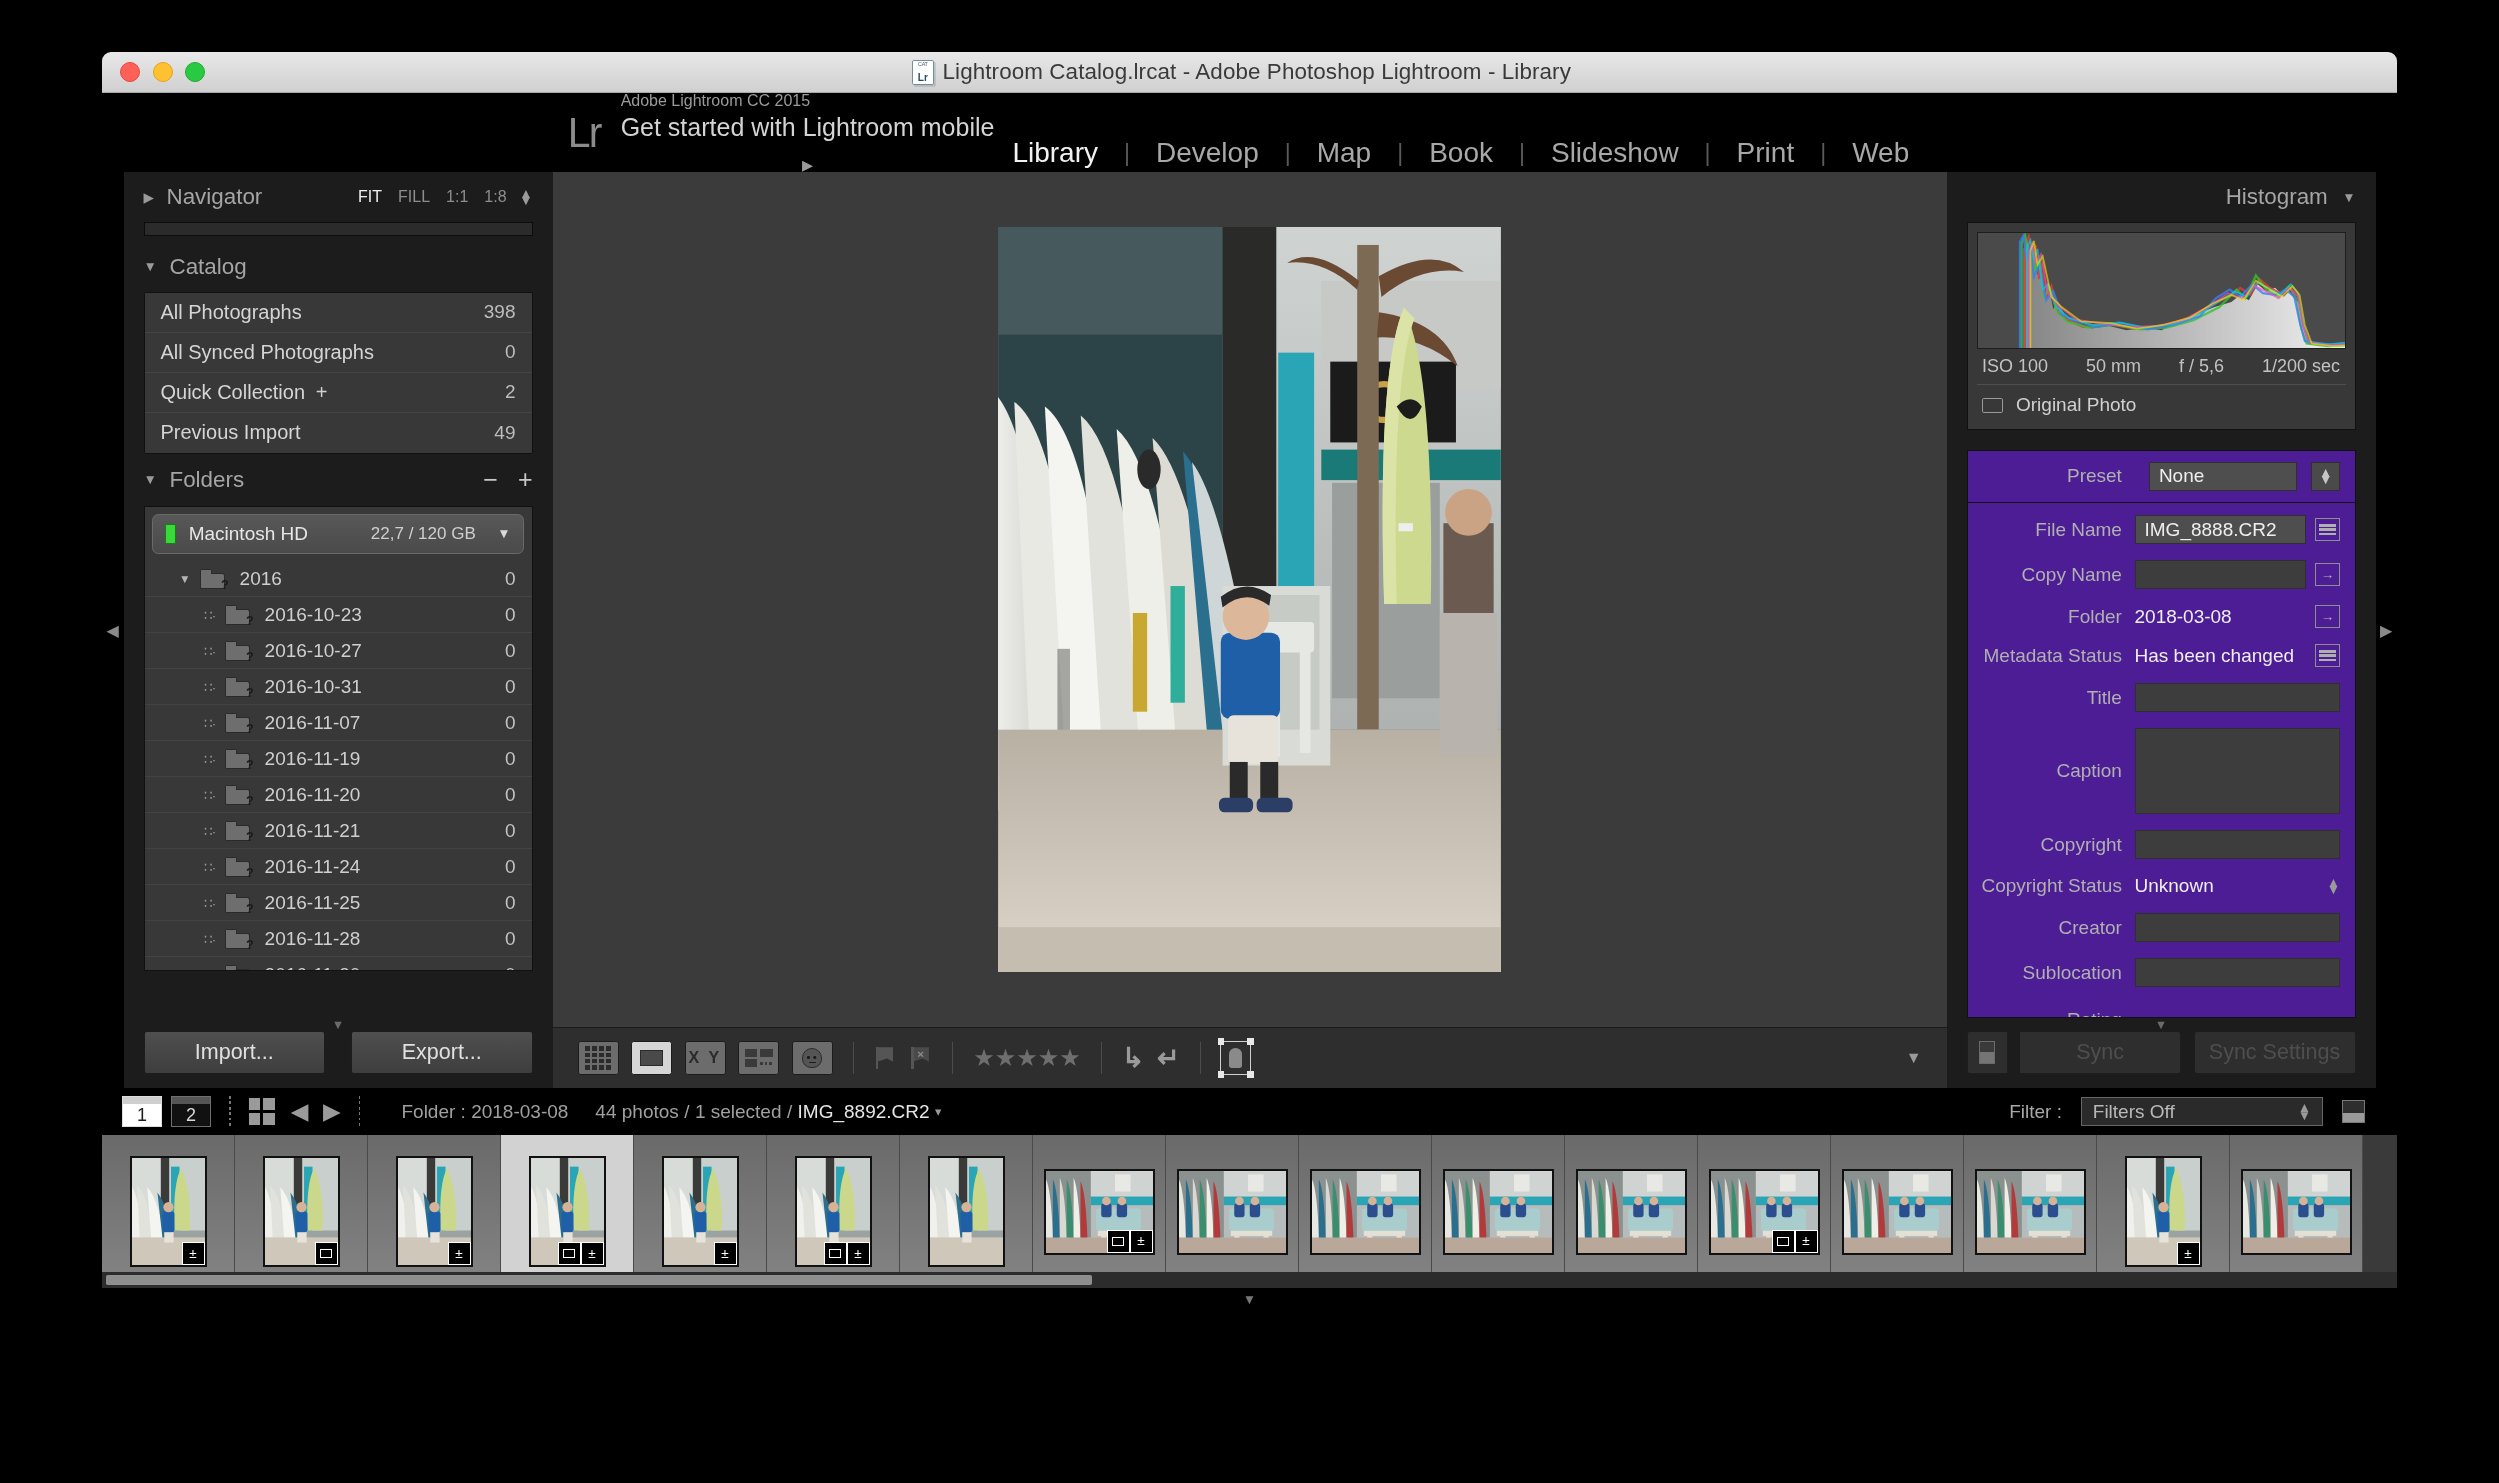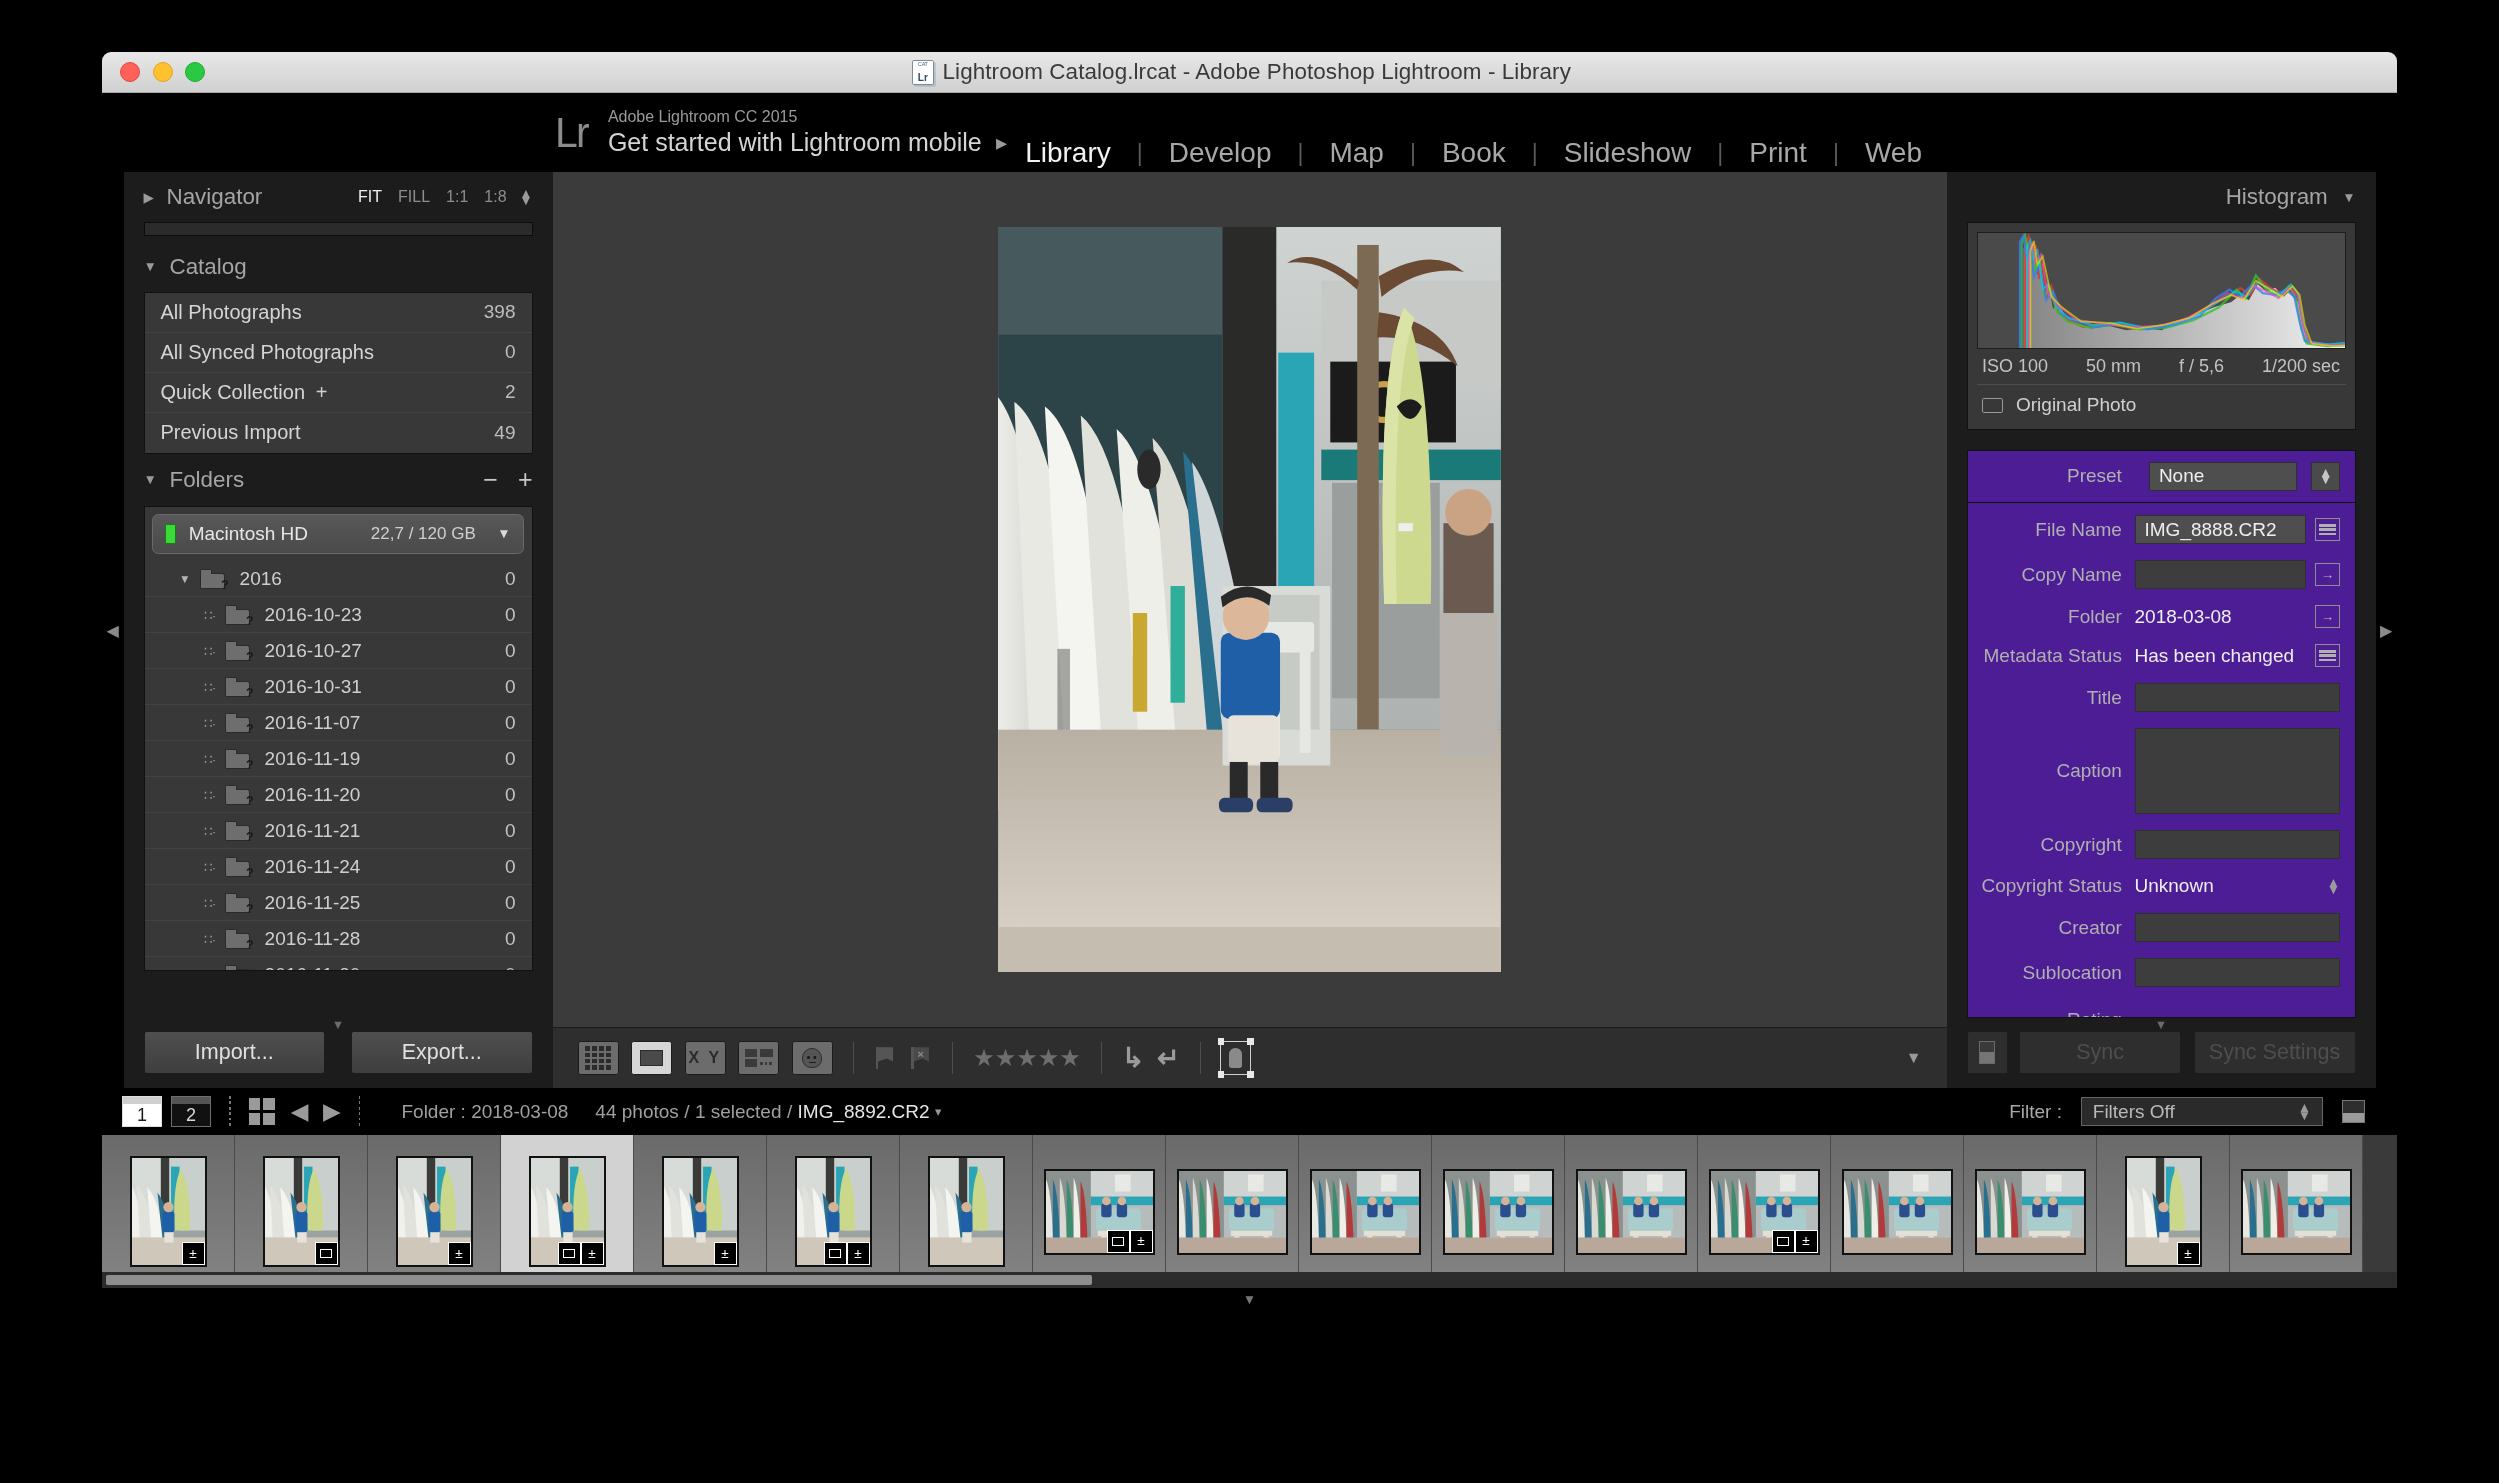--- a/index.html
+++ b/index.html
@@ -61,21 +61,21 @@
     padding: 0 36px 0 32px; position:relative;
   }
   .identity{display:flex;align-items:center;gap:20px;}
   .lr-logo{
     color:#8c8c8c;font-size:41px;line-height:1;letter-spacing:-1.8px;
     font-family:"Liberation Sans",sans-serif;font-weight:400;
     transform:scaleY(1.05);
   }
   .identity-txt{display:flex;flex-direction:column;gap:2.7px;}
   .id-small{color:#9a9a9a;font-size:16px;}
-  .id-big{color:#d4d4d4;font-size:25px;display:flex;align-items:center;gap:14.4px;}
+  .id-big{color:#d4d4d4;font-size:25px;display:flex;align-items:center;gap:14.4px;flex-direction:column;}
   .id-arrow{color:#9a9a9a;font-size:14.4px;}
   .modules{display:flex;align-items:center;gap:8px;margin-top:41px;}
   .module{
     color:#a8a8a8;font-size:28px;padding:0 18px;cursor:pointer;white-space:nowrap;
   }
   .module.active{color:#f2f2f2;}
   .mod-sep{color:#5a5a5a;font-size:23px;}
 
   
   .body-row{ display:flex; height: 916px; background:#000; }

